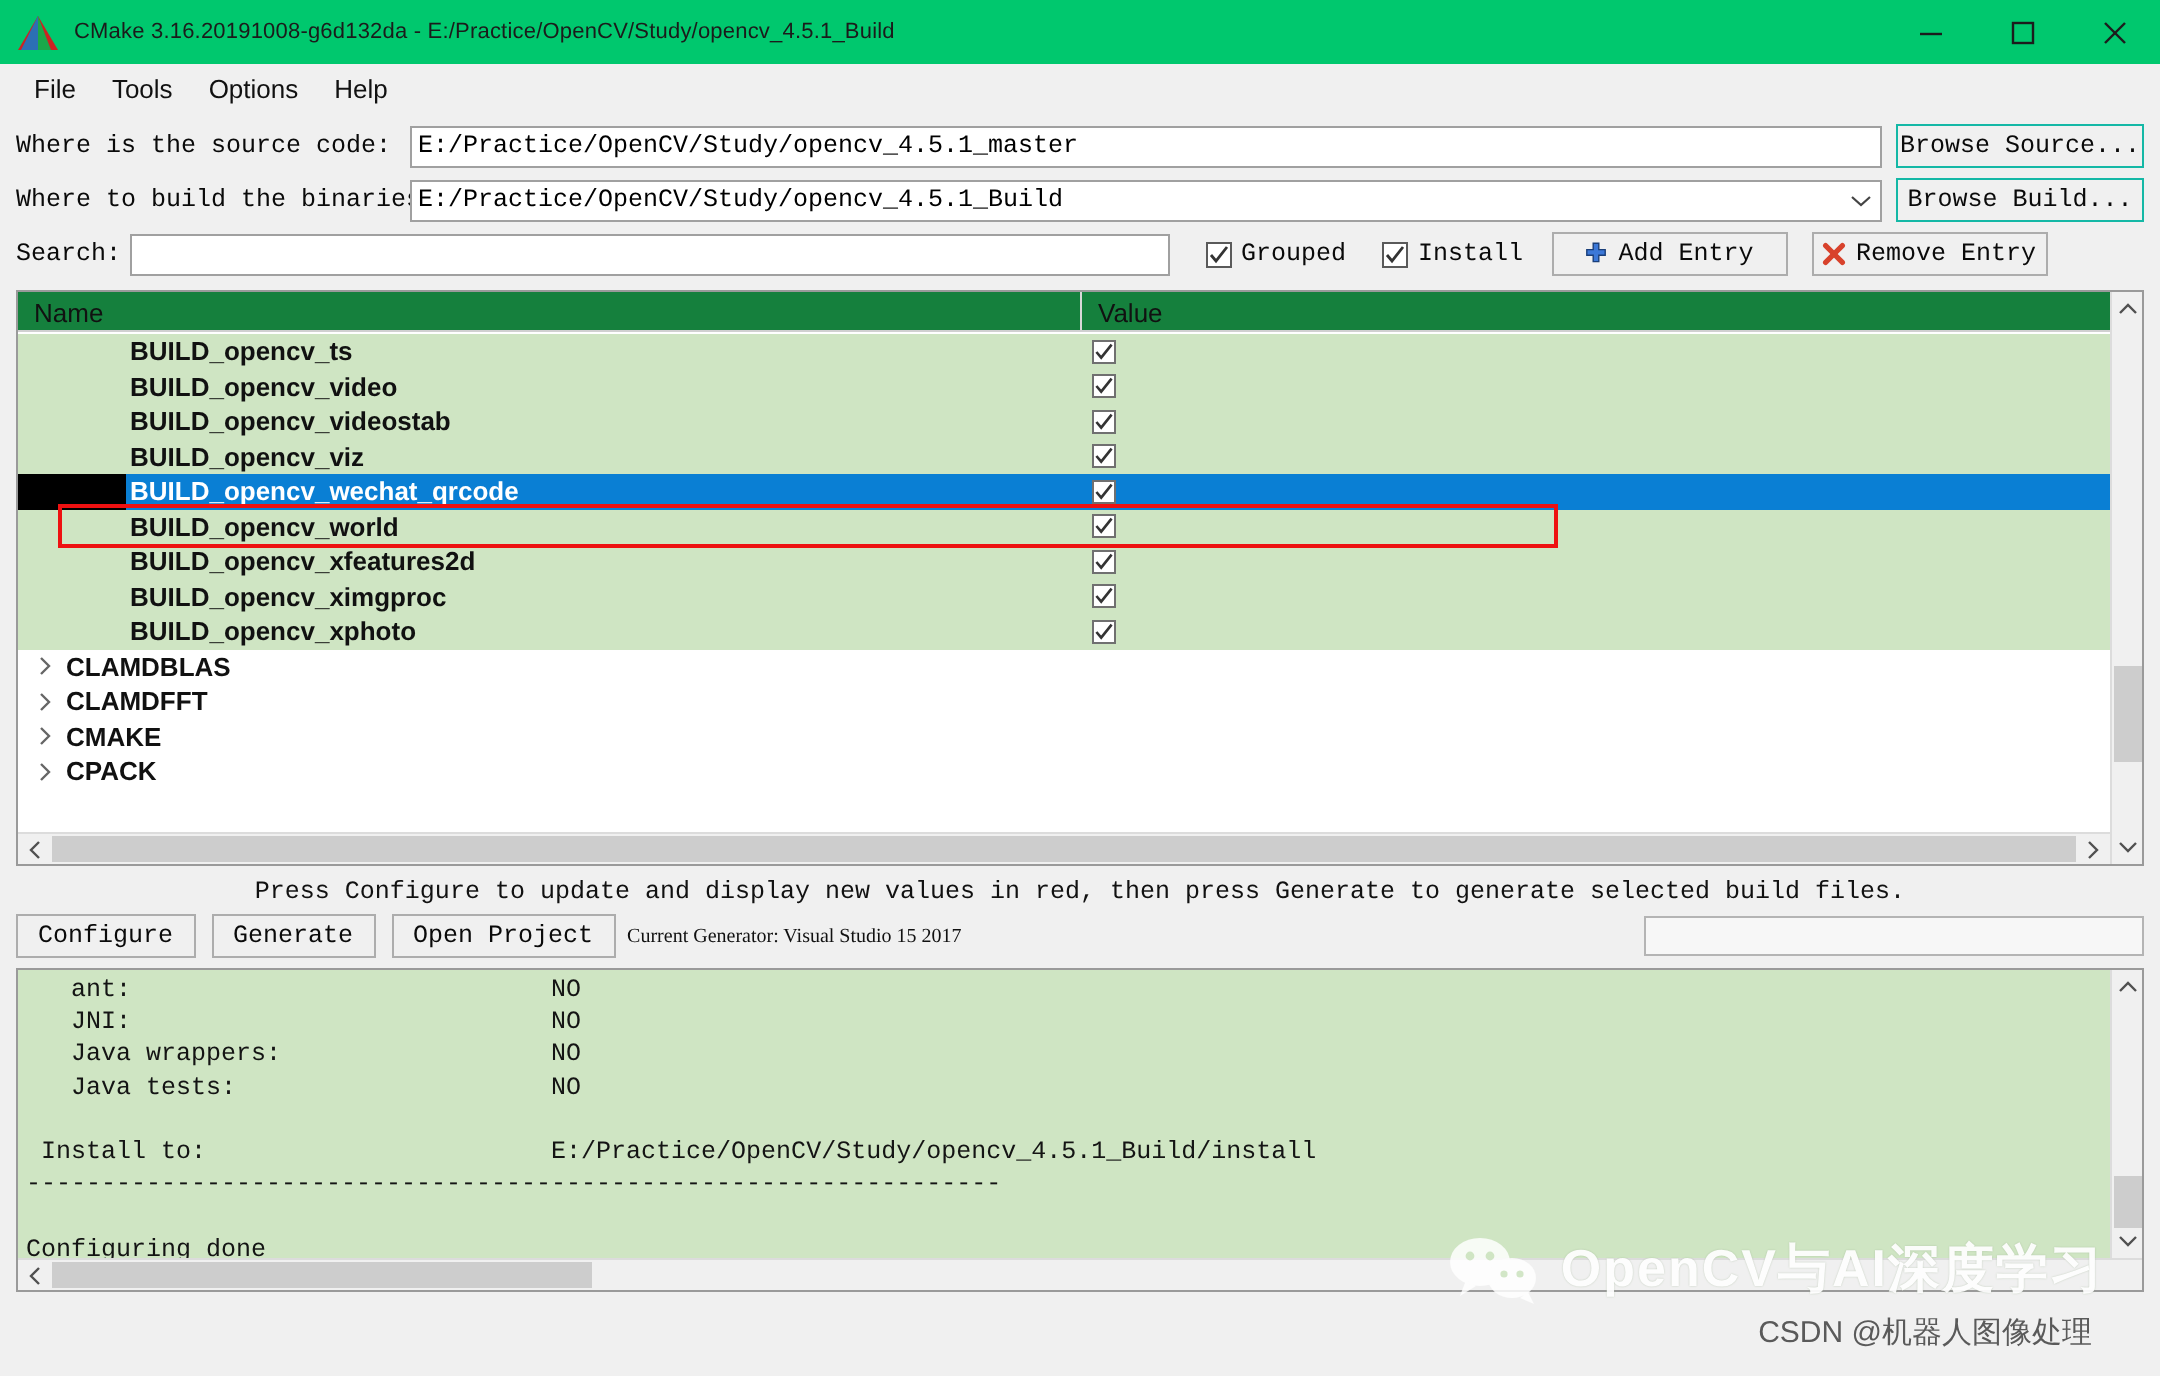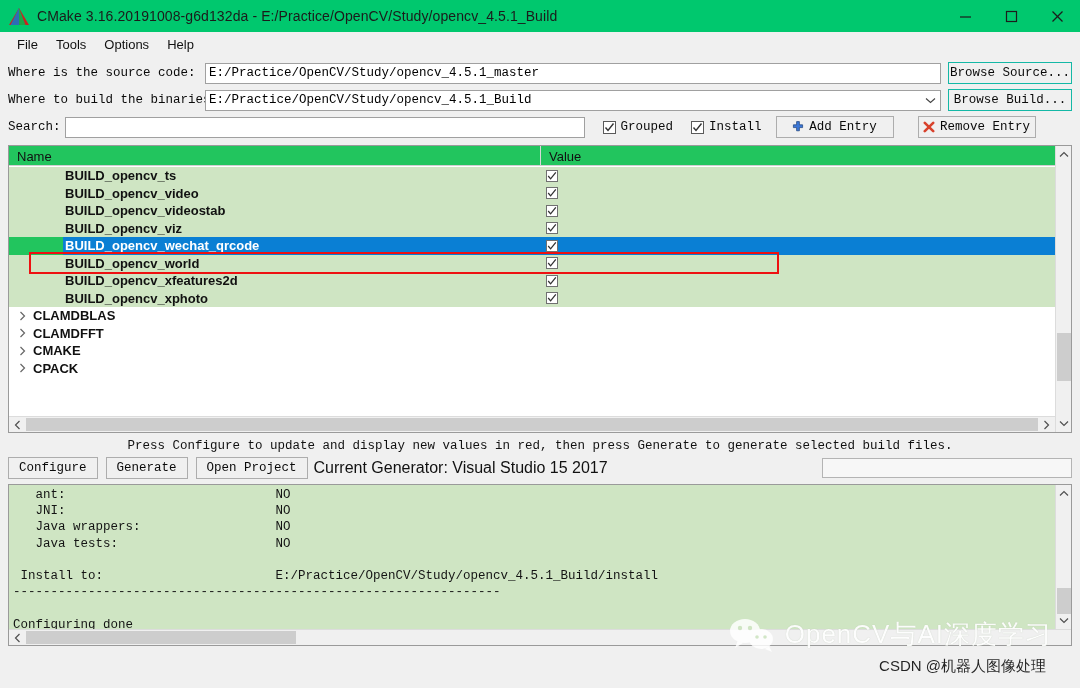--- a/index.html
+++ b/index.html
@@ -16,21 +16,21 @@
   .titlebar {
     height: 32px;
     background: #00c86e;
     display: flex;
     align-items: center;
     padding-left: 9px;
     position: relative;
   }
   .cmake-logo { width: 20px; height: 17px; margin-right: 8px; flex: 0 0 auto; }
   .title-text {
-    font-size: 14px;
+    font-size: 11px;
     color: #1b1b1b;
     white-space: nowrap;
     letter-spacing: 0.1px;
   }
   .winbtns { position: absolute; right: 0; top: 0; height: 32px; display: flex; }
   .winbtn {
     width: 46px; height: 32px;
     display: flex; align-items: center; justify-content: center;
     color: #1c1c1c;
   }
@@ -124,37 +124,37 @@
   
   .tablewrap {
     margin: 6px 8px 0 8px;
     border: 1px solid #9a9a9a;
     background: #fff;
     height: 288px;
     position: relative;
     overflow: hidden;
   }
   .thead {
-    height: 20px; display: flex; background: #22c55e;
+    height: 20px; display: flex; background: #15803d;
     border-bottom: 1px solid #d0d0d0;
   }
   .th {
     font-size: 13px; color: #111; padding: 1px 0 0 8px;
     display: flex; align-items: center;
   }
   .th-name { width: 532px; border-right: 1px solid #d8d8d8; }
   .th-value { flex: 1 1 auto; }
   .tbody { position: absolute; top: 21px; left: 0; right: 16px; bottom: 16px; overflow: hidden; font-weight: bold; }
   .trow {
     height: 17.5px; display: flex; align-items: center;
     font-size: 13px; color: #111;
     background: #cfe5c3;
   }
   .trow.group { background: #ffffff; gap: 45px; }
-  .trow.selected { background: #22c55e; align-items: flex-end; }
+  .trow.selected { background: #000000; align-items: flex-end; }
   .tname { width: 532px; display: flex; align-items: center; height: 100%; padding-left: 4px; }
   .tname .indent { width: 50px; flex: 0 0 auto; height: 100%; }
   .trow.selected .namebox {
     background: #0a7fd4; color: #fff; height: 100%;
     display: flex; align-items: center; flex: 1 1 auto; padding-left: 2px;
   }
   .namebox { display: flex; align-items: center; height: 100%; flex: 1 1 auto; padding-left: 2px; }
   .tvalue { flex: 1 1 auto; height: 100%; display: flex; align-items: center; padding-left: 5px; }
   .trow.selected .tvalue { background: #0a7fd4; }
   .chev { width: 18px; display: flex; align-items: center; justify-content: center; color: #666; flex: 0 0 auto; }
@@ -198,21 +198,21 @@
 
   
   .actionrow { display: flex; align-items: center; padding: 0 8px; height: 24px; }
   .actbtn {
     height: 22px; background: #f0f0f0; border: 1px solid #adadad;
     font-family: "Liberation Mono", monospace; font-size: 12.5px; color: #0a0a0a;
     display: flex; align-items: center; justify-content: center;
     padding: 0 10px; margin-right: 8px; white-space: nowrap; flex: 0 0 auto;
   }
   .gentext {
-    font-family: Liberation Sans, sans-serif; font-size: 16px; color: #111;
+    font-family: Liberation Serif, serif; font-size: 10px; color: #111;
     white-space: nowrap; margin-left: 2px;
   }
   .progress {
     margin-left: auto; width: 250px; height: 20px;
     background: #f7f7f7; border: 1px solid #b4b4b4; flex: 0 0 auto;
   }
 
   
   .logwrap {
     margin: 4px 8px 0 8px;
@@ -246,24 +246,25 @@
   
   .watermark {
     position: absolute; right: 28px; bottom: 36px;
     display: flex; align-items: center;
     pointer-events: none;
   }
   .wm-text {
     font-size: 26px; color: #ffffff; opacity: 0.92;
     white-space: nowrap; letter-spacing: 1px;
     text-shadow: 0 0 1px rgba(150,170,140,0.6);
+    font-weight: bold;
   }
   .wm-sub {
     position: absolute; right: 34px; bottom: 12px;
-    font-size: 15px; color: #000000; opacity: 0.85;
+    font-size: 15px; color: #404040; opacity: 0.85;
     white-space: nowrap; pointer-events: none;
   }
   .wechat-logo { margin-right: 10px; opacity: 0.9; }
 </style>
 </head>
 <body>
 
 <div class="titlebar">
   <svg class="cmake-logo" viewBox="0 0 20 17">
     <polygon points="10,0 20,17 0,17" fill="#cc2222"></polygon>
@@ -343,21 +344,21 @@
 
     <div class="entrybtn">
       <span class="gi">
         <svg width="12" height="12" viewBox="0 0 12 12">
           <path d="M4.6,0.6 h2.8 v3.2 h3.2 v2.8 h-3.2 v3.2 h-2.8 v-3.2 h-3.2 v-2.8 h3.2 z" fill="#3c78d8" stroke="#1a3f7a" stroke-width="0.7"></path>
         </svg>
       </span>
       <span>Add Entry</span>
     </div>
 
-    <div class="entrybtn" style="margin-left:24px;">
+    <div class="entrybtn" style="margin-left:12px;">
       <span class="gi">
         <svg width="12" height="12" viewBox="0 0 12 12">
           <line x1="1.8" y1="1.8" x2="10.2" y2="10.2" stroke="#d8422c" stroke-width="2.6" stroke-linecap="round"></line>
           <line x1="10.2" y1="1.8" x2="1.8" y2="10.2" stroke="#d8422c" stroke-width="2.6" stroke-linecap="round"></line>
         </svg>
       </span>
       <span>Remove Entry</span>
     </div>
   </div>
 </div>
@@ -443,20 +444,33 @@
             <svg width="10" height="10" viewBox="0 0 10 10">
               <polyline points="1.2,5 3.6,7.8 8.8,1.3" fill="none" stroke="#333" stroke-width="1.3"></polyline>
             </svg>
           </span>
         </div>
       </div>
       <div class="trow">
         <div class="tname">
           <span class="indent"></span>
           <span class="namebox">BUILD_opencv_xfeatures2d</span>
+        </div>
+        <div class="tvalue">
+          <span class="vcbox">
+            <svg width="10" height="10" viewBox="0 0 10 10">
+              <polyline points="1.2,5 3.6,7.8 8.8,1.3" fill="none" stroke="#333" stroke-width="1.3"></polyline>
+            </svg>
+          </span>
+        </div>
+      </div>
+      <div class="trow">
+        <div class="tname">
+          <span class="indent"></span>
+          <span class="namebox">BUILD_opencv_ximgproc</span>
         </div>
         <div class="tvalue">
           <span class="vcbox">
             <svg width="10" height="10" viewBox="0 0 10 10">
               <polyline points="1.2,5 3.6,7.8 8.8,1.3" fill="none" stroke="#333" stroke-width="1.3"></polyline>
             </svg>
           </span>
         </div>
       </div>
       <div class="trow">

